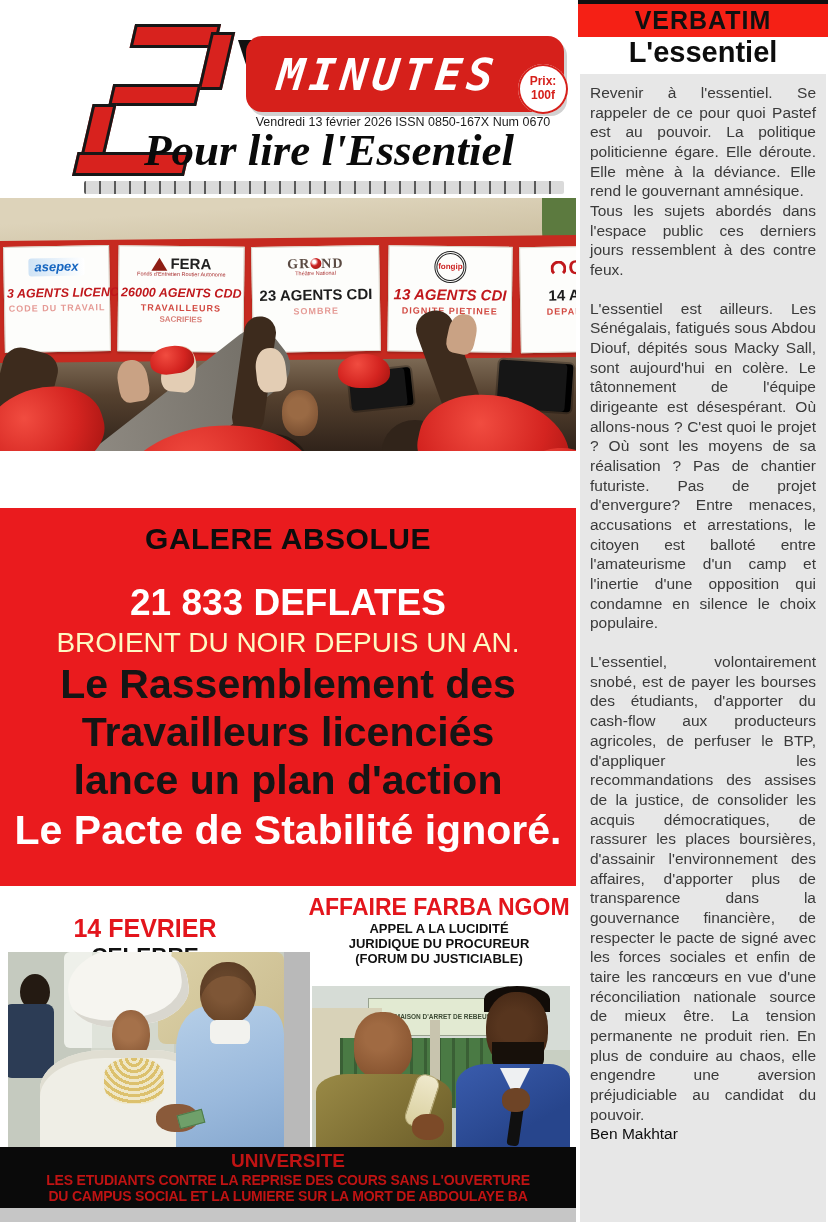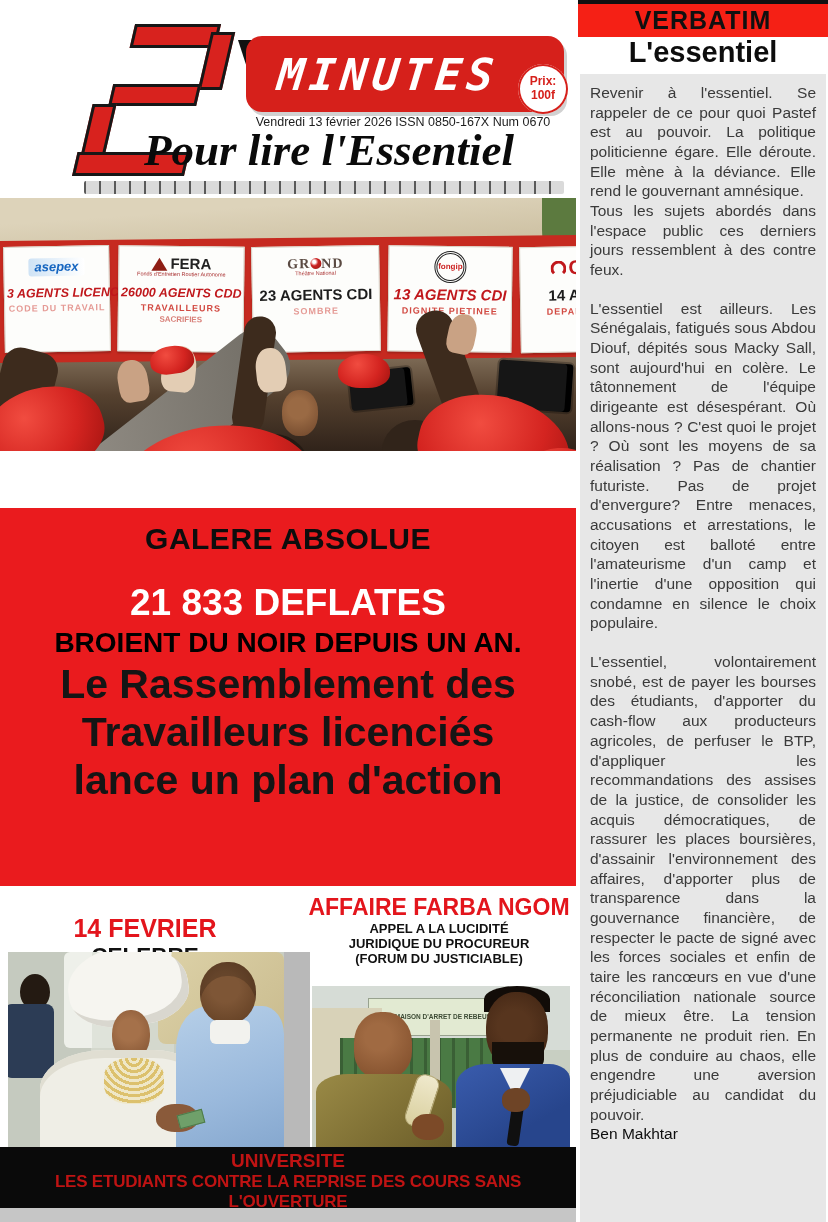--- a/index.html
+++ b/index.html
@@ -88,21 +88,21 @@
   .sleeve { background:linear-gradient(120deg,#97928a,#6e6a62); border-radius:26px; }
   .camera { background:#161616; border-radius:4px; box-shadow:inset -6px 0 0 #000, 0 0 0 2px rgba(0,0,0,.25); }
 
   
   .headline-block { position:absolute; left:0; top:508px; width:576px; height:378px; background:#ea1b1e; }
   .hb-kicker { position:absolute; top:14px; width:100%; text-align:center; font-size:30px;
                font-weight:800; color:#0d0d0d; letter-spacing:.5px; }
   .hb-stat1 { position:absolute; top:74px; width:100%; text-align:center; font-size:37px;
               font-weight:800; color:#fff; }
   .hb-stat2 { position:absolute; top:119px; width:100%; text-align:center; font-size:28px;
-              font-weight:700; color:#000000; }
+              font-weight:400; color:#fef9c3; }
   .hb-main { position:absolute; top:153px; width:100%; text-align:center; font-size:41px;
              font-weight:800; color:#151515; line-height:1.17; }
   .hb-sub { position:absolute; top:299px; width:100%; text-align:center; font-size:41px;
             font-weight:800; color:#fff; }
 
   
   .article-left { position:absolute; left:6px; top:906px; width:278px; text-align:center; }
   .article-right { position:absolute; left:308px; top:886px; width:262px; text-align:center; }
   .art-kicker { color:#e3151c; font-weight:800; font-size:25px; margin-top:8px; }
   .art-kicker.small { font-size:23px; }
@@ -145,21 +145,21 @@
   .m2beard { background:#17100a; border-radius:0 0 45% 45%; }
   .m2body { background:linear-gradient(150deg,#3a5cad 0%,#27458c 70%); border-radius:26% 18% 0 0; }
   .m2shirt { background:#eef0f2; clip-path:polygon(0 0,100% 0,50% 100%); }
   .mic2 { background:#101010; border-radius:4px; }
   .m2hand { background:#6e4426; border-radius:45%; }
 
   
   .bottom-strip { position:absolute; left:0; top:1147px; width:576px; height:61px; background:#0a0a0a;
                   text-align:center; color:#bf1313; font-weight:800; padding-top:3px; }
   .bs-kicker { font-size:19px; }
-  .bs-line { font-size:17px; letter-spacing:-.2px; }
+  .bs-line { font-size:14px; letter-spacing:-.2px; }
   .page-bottom-gray { position:absolute; left:0; top:1208px; width:576px; height:14px; background:#c6c6c6; }
 
   
   .right-col { position:absolute; left:578px; top:0; width:250px; height:1222px; background:#fff; }
   .verbatim-band { position:absolute; left:0; top:0; width:250px; height:37px; background:#f52015;
                    border-top:4px solid #101010; display:flex; align-items:center; justify-content:center; }
   .verbatim-band span { font-size:25px; font-weight:800; color:#101010; letter-spacing:1px; }
   .essentiel-title { position:absolute; left:0; top:36px; width:250px; text-align:center;
                      font-size:29px; font-weight:800; color:#0d0d0d; }
   .verbatim-body { position:absolute; left:2px; top:74px; width:246px; height:1148px; background:#e7e7e7;
@@ -272,20 +272,21 @@
 
   <div class="headline-block">
     <div class="hb-kicker">GALERE ABSOLUE</div>
     <div class="hb-stat1">21 833 DEFLATES</div>
     <div class="hb-stat2">BROIENT DU NOIR DEPUIS UN AN.</div>
     <div class="hb-main">
       <div>Le Rassemblement des</div>
       <div>Travailleurs licenciés</div>
       <div>lance un plan d'action</div>
     </div>
+    <div class="hb-sub">Le Pacte de Stabilité ignoré.</div>
   </div>
 
   <div class="article-left">
     <div class="art-kicker">14 FEVRIER</div>
     <div class="art-title">
       <div>CELEBRE L'ENGAGEMENT</div>
     </div>
   </div>
   <div class="article-right">
     <div class="art-kicker small">AFFAIRE FARBA NGOM</div>

